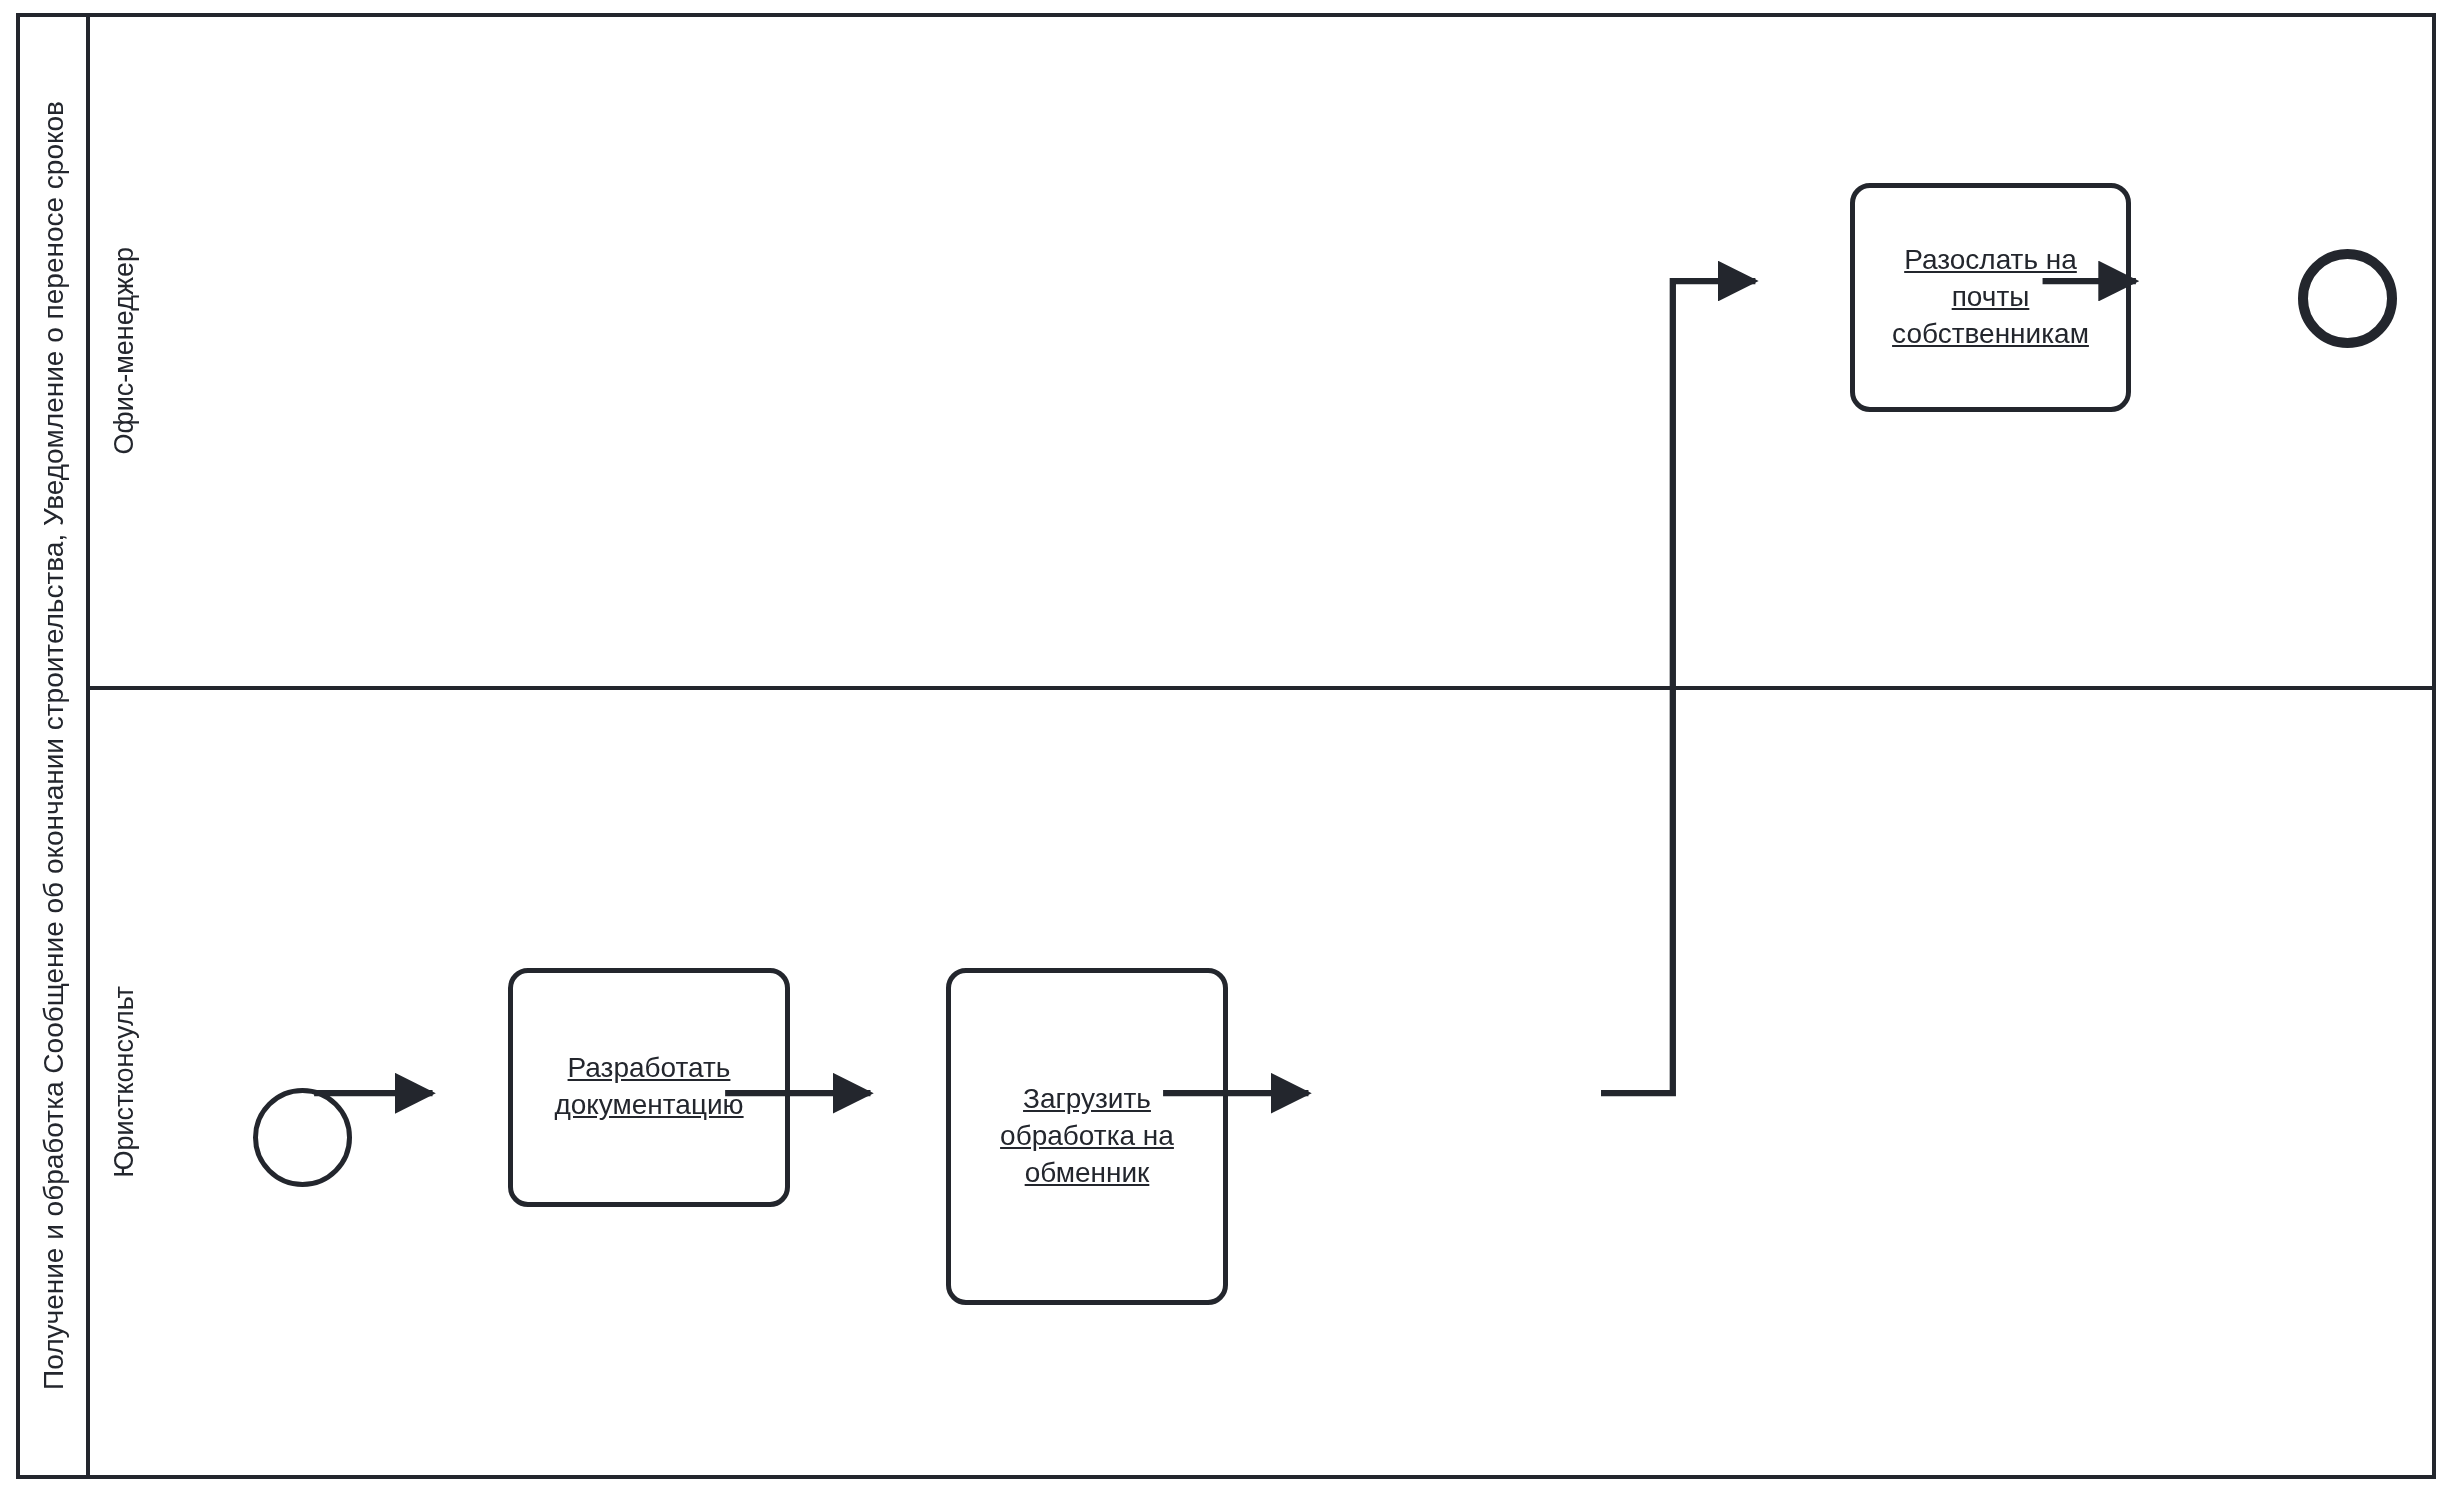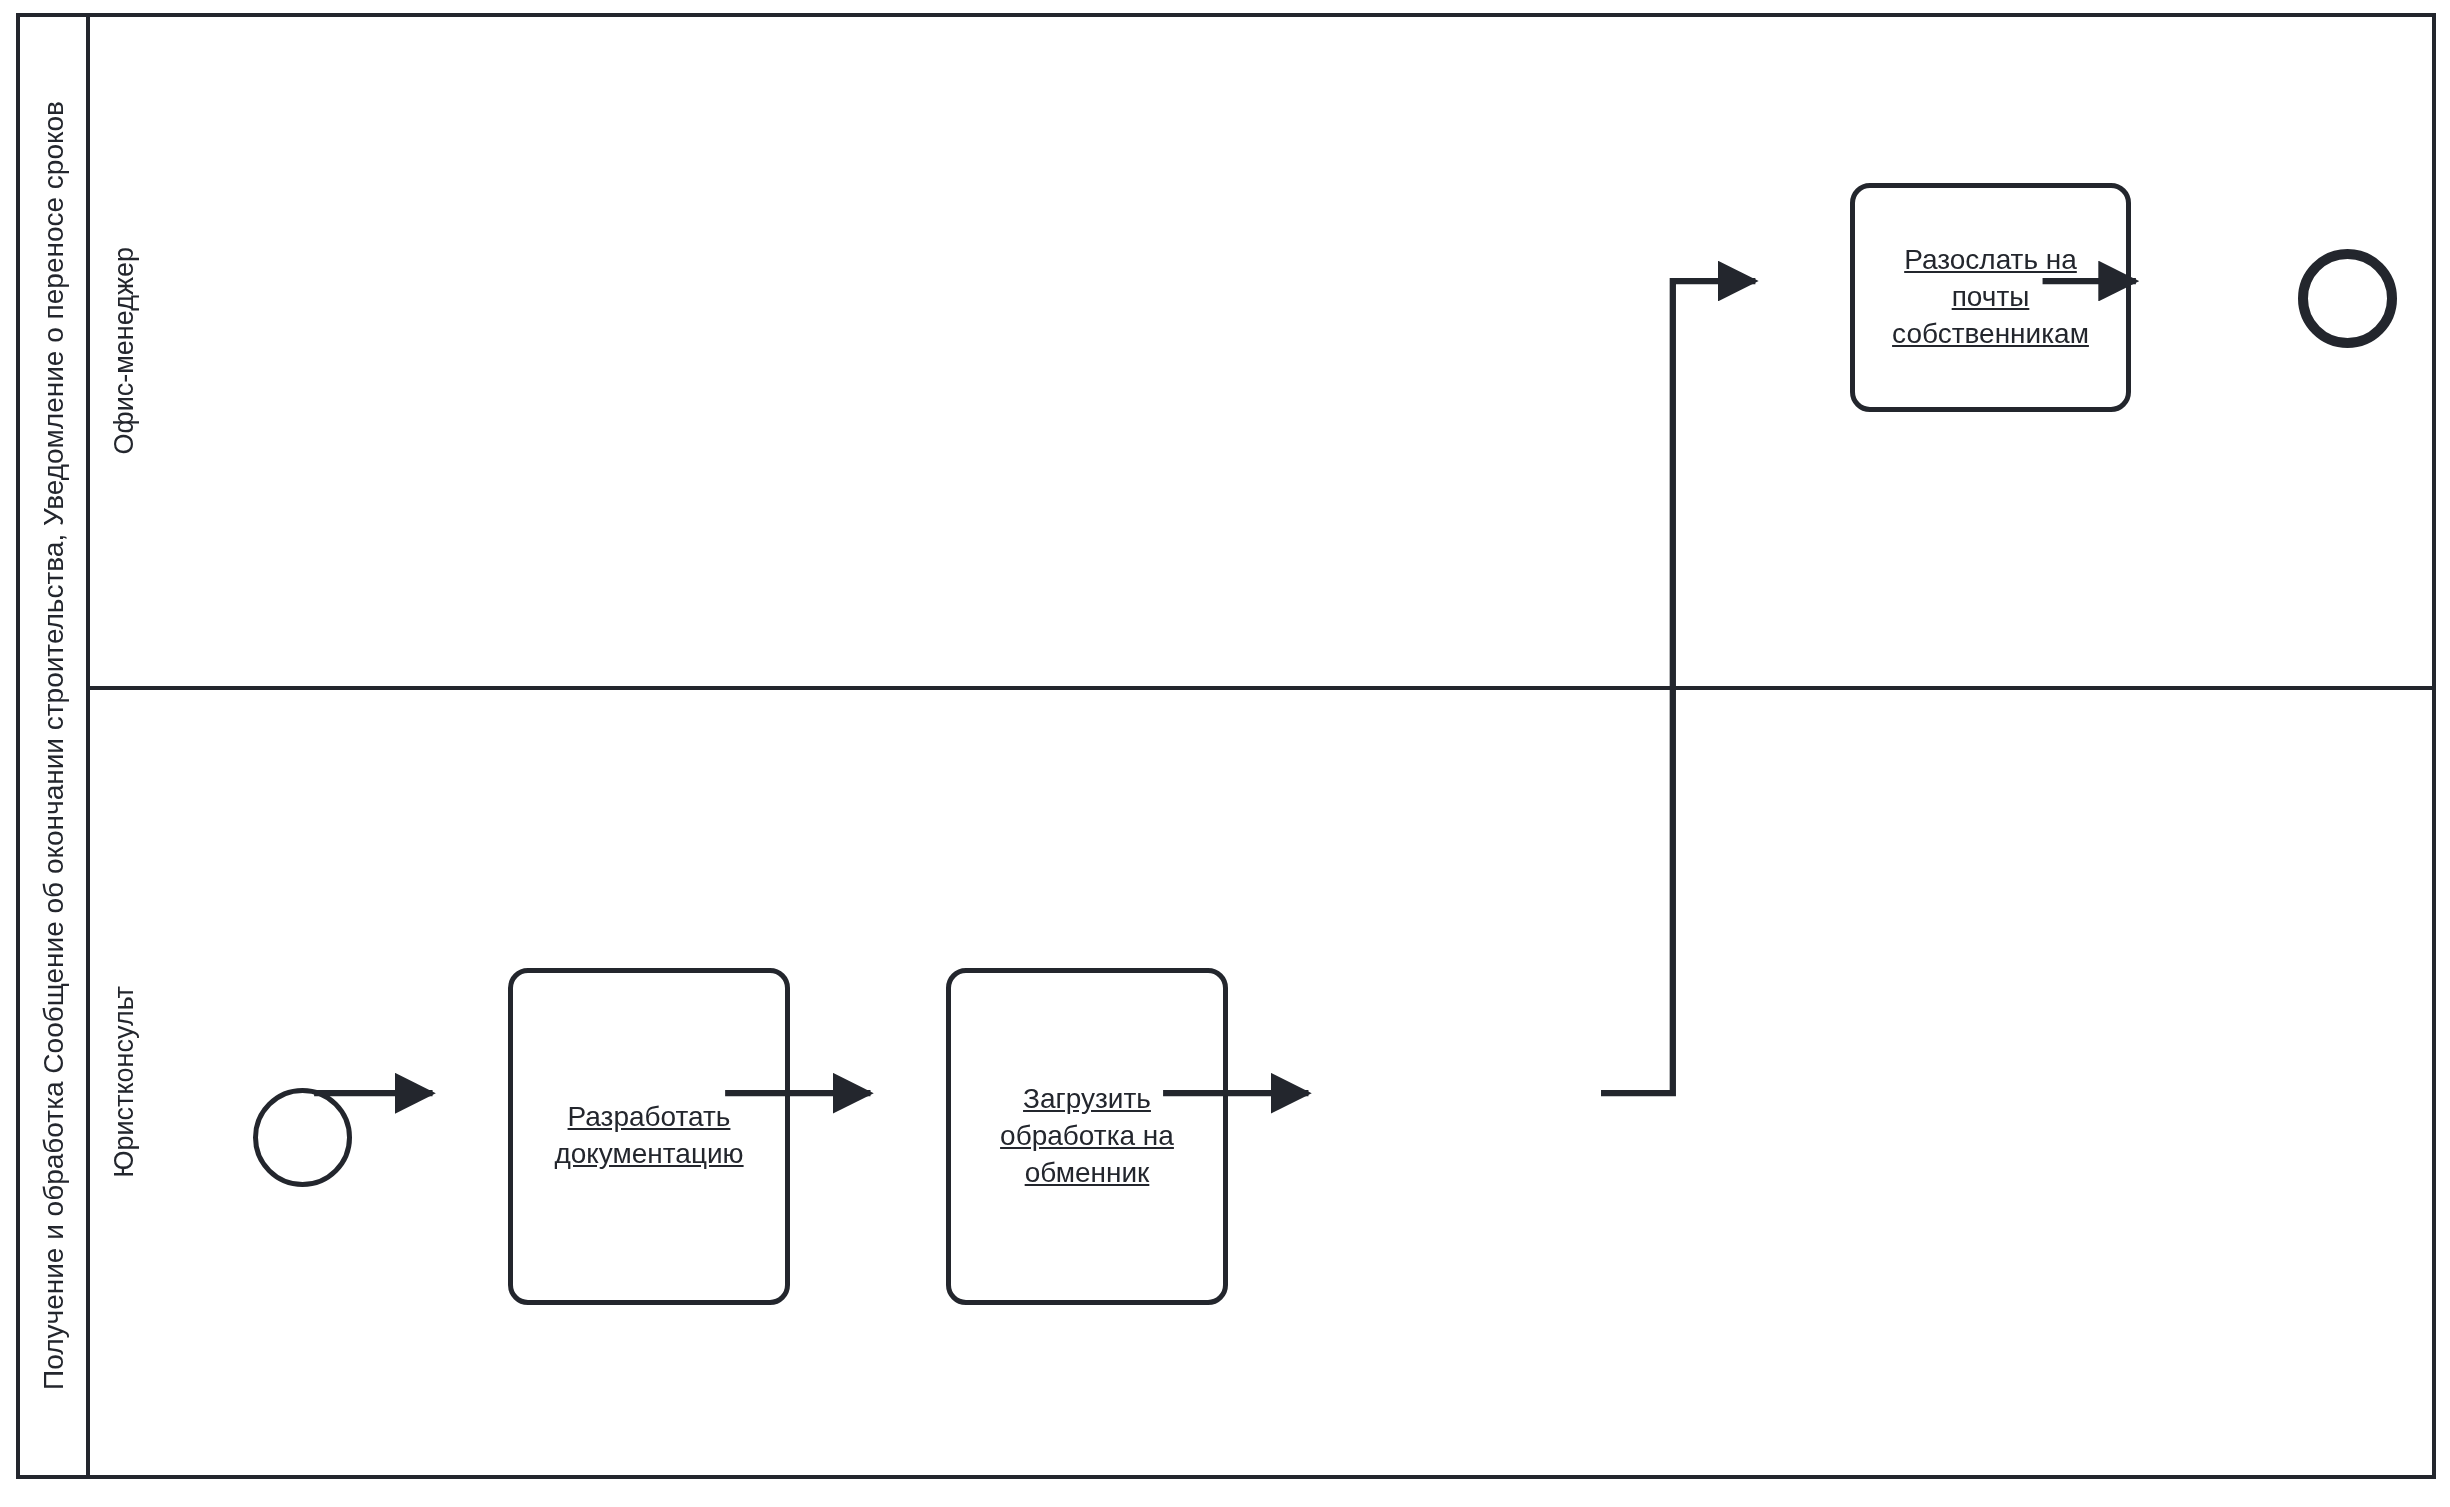--- a/index.html
+++ b/index.html
@@ -157,21 +157,21 @@
     </div>
 
     <div class="lane lane-bottom">
       <div class="lane-header">
         <div class="lane-label">Юристконсульт</div>
       </div>
       <div class="lane-body">
 
         <div class="event event-start" style="left:95px; top:398px; width:99px; height:99px;"></div>
 
-        <div class="task" style="left:350px; top:278px; width:282px; height:337px;">
+        <div class="task" style="left:350px; top:278px; width:282px; height:239px;">
           <span>Разработать документацию</span>
         </div>
 
         <div class="task" style="left:788px; top:278px; width:282px; height:337px;">
           <span>Загрузить обработка на обменник</span>
         </div>
 
 
       </div>
     </div>

